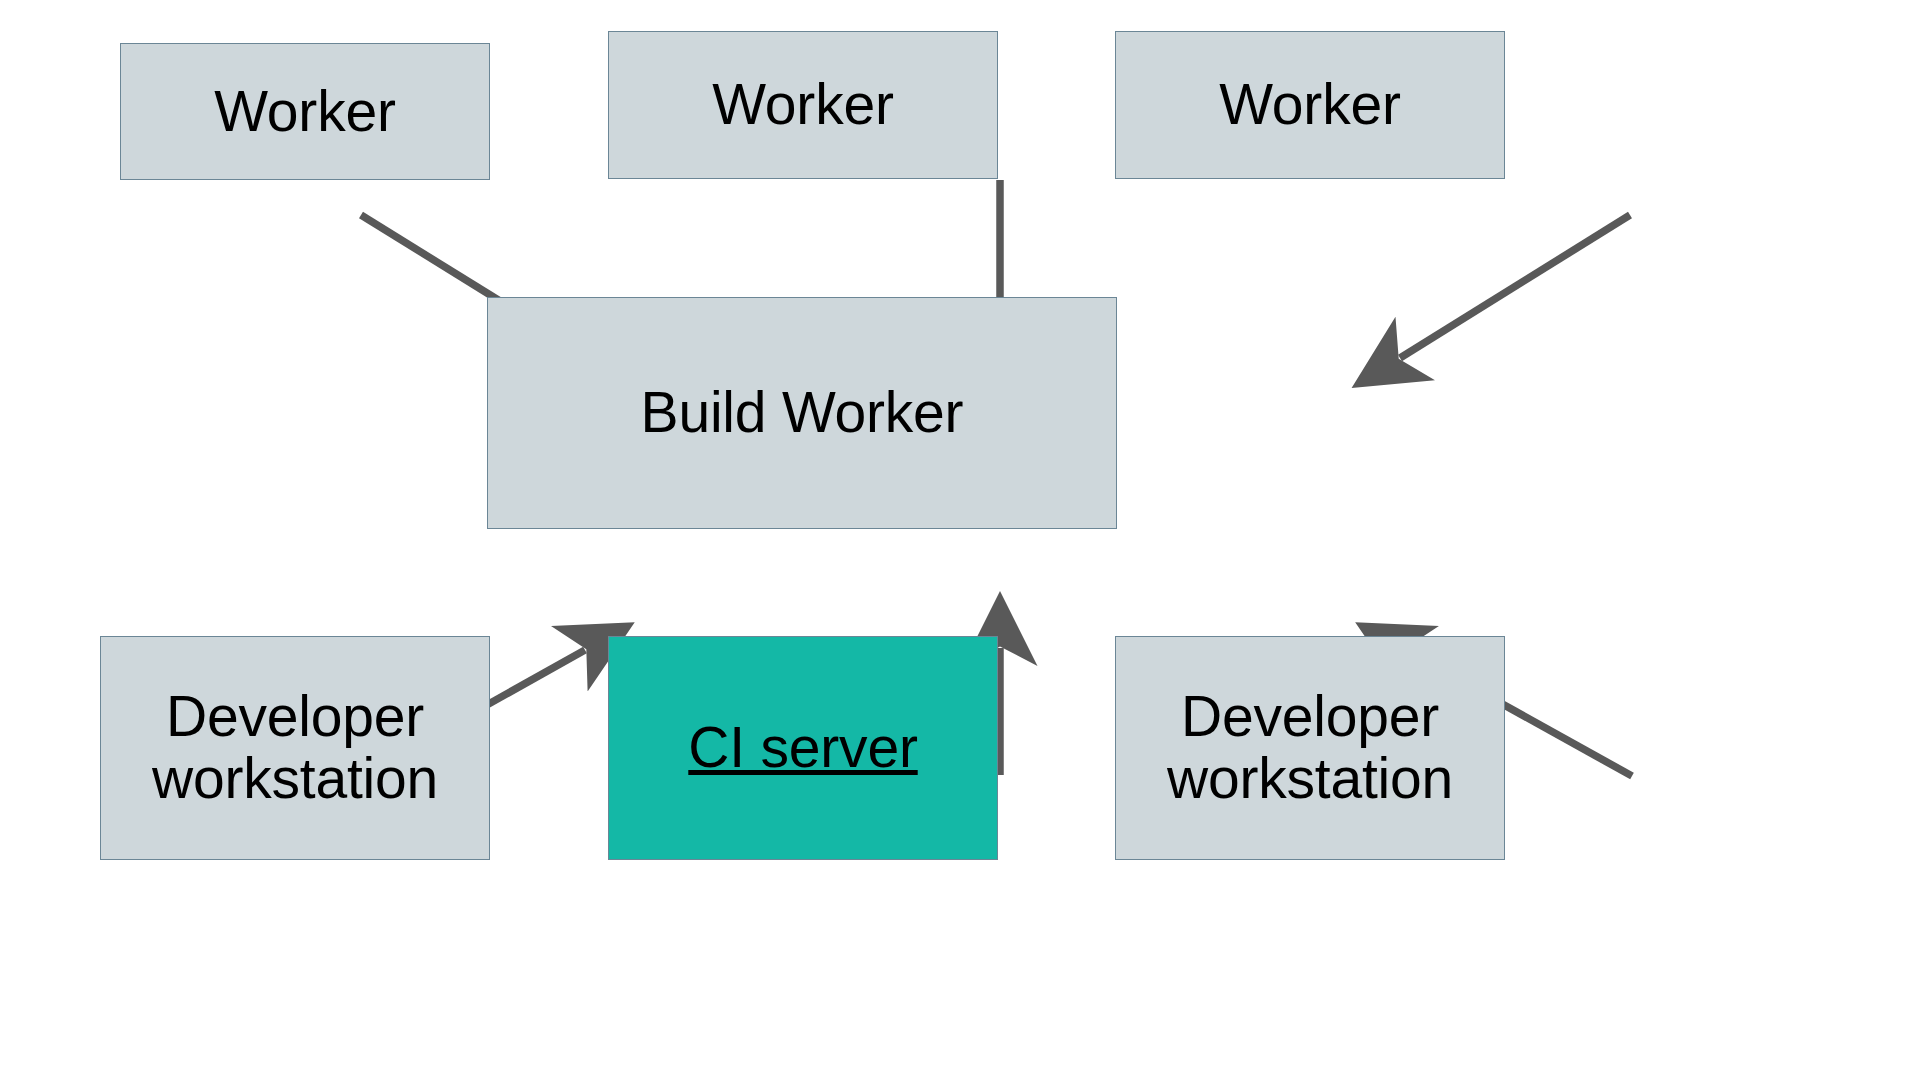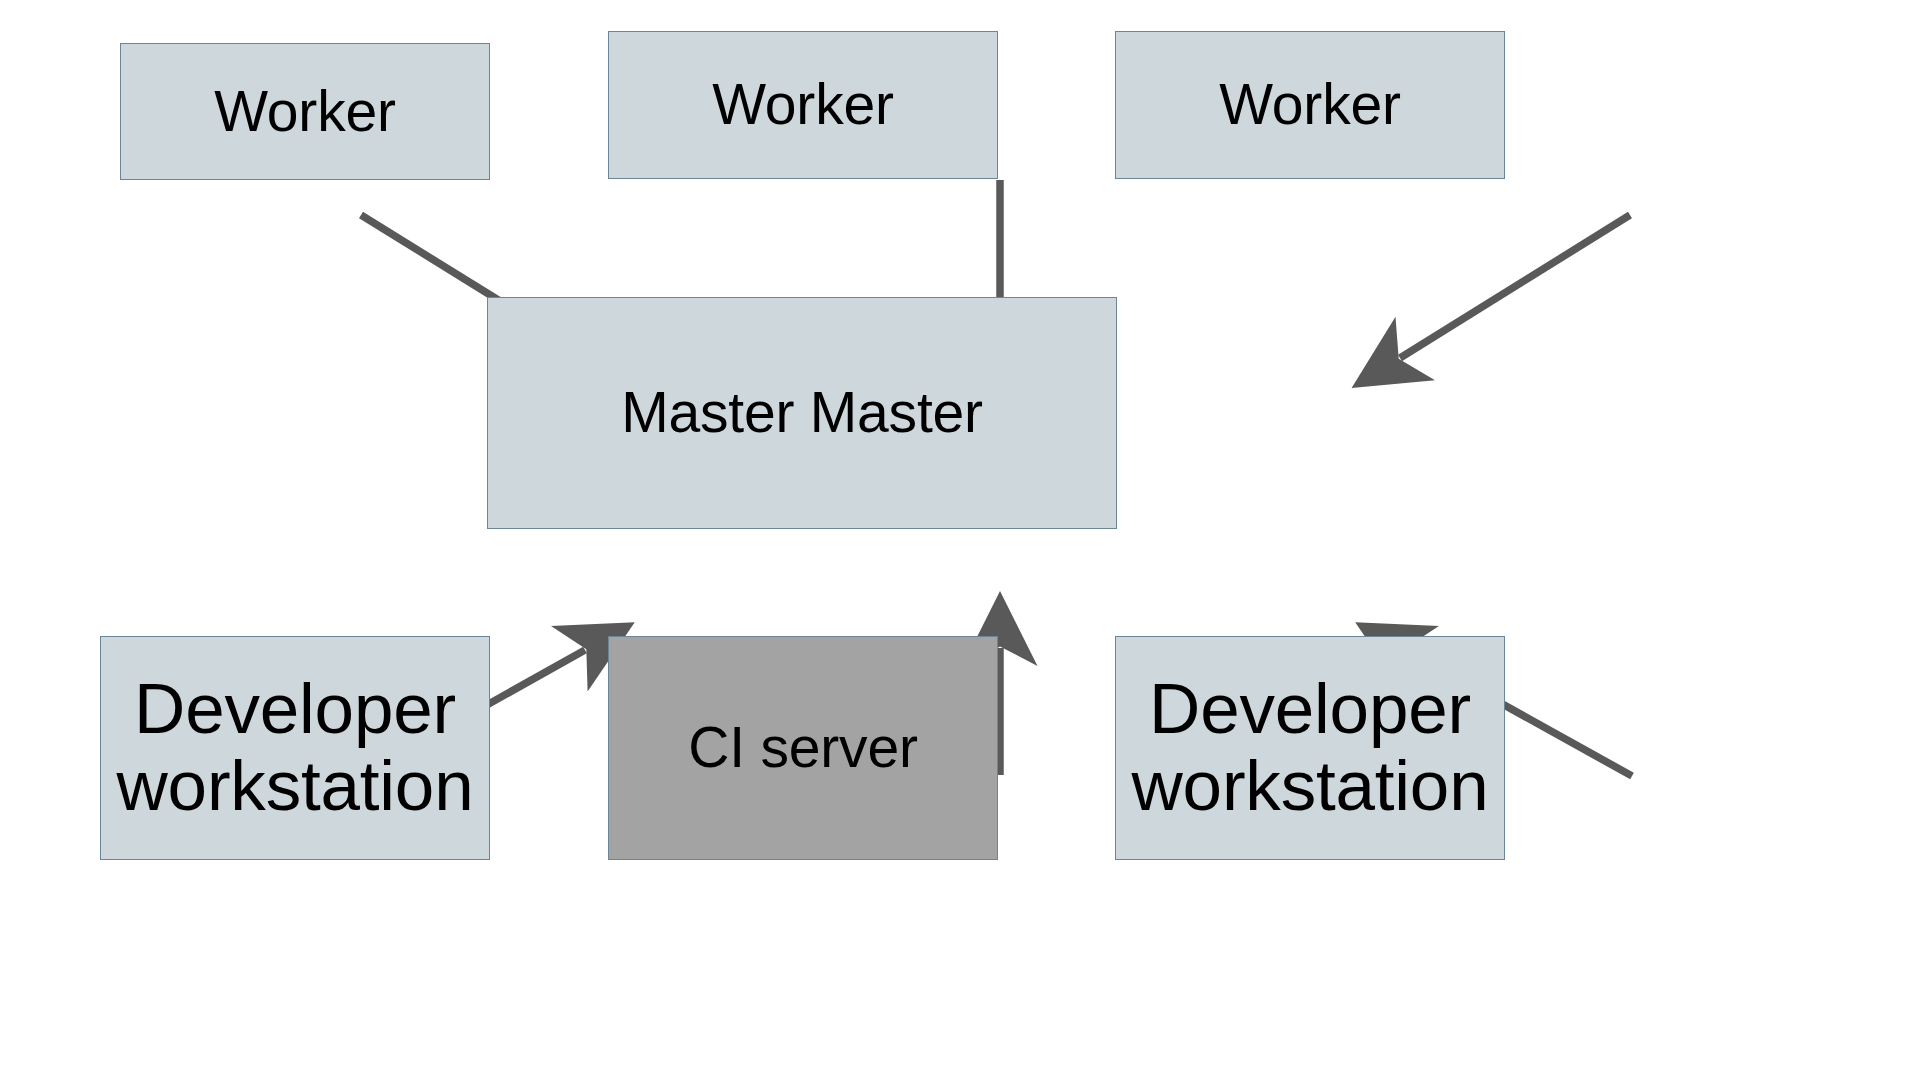--- a/index.html
+++ b/index.html
@@ -42,21 +42,21 @@
   .node .label {
     display: block;
     line-height: 1.08;
     white-space: pre-line;
     letter-spacing: -0.2px;
     text-align: center;
   }
   .node-worker .label   { font-size: 57px; }
   .node-master .label   { font-size: 57px; }
   .node-ci .label       { font-size: 57px; }
-  .node-dev .label      { font-size: 71px; }
+  .node-dev .label      { font-size: 57px; }
 
   
   #node-worker-1 { left: 120px;  top: 43px;  width: 370px; height: 137px; }
   #node-worker-2 { left: 608px;  top: 31px;  width: 390px; height: 148px; }
   #node-worker-3 { left: 1115px; top: 31px;  width: 390px; height: 148px; }
   #node-build-master { left: 487px; top: 297px; width: 630px; height: 232px; }
   #node-dev-1 { left: 100px;  top: 636px; width: 390px; height: 224px; }
   #node-ci    { left: 608px;  top: 636px; width: 390px; height: 224px; }
   #node-dev-2 { left: 1115px; top: 636px; width: 390px; height: 224px; }
 </style>
@@ -103,29 +103,29 @@
 
   <div class="node node-worker" id="node-worker-2" style="background: rgb(206, 215, 219); border-color: rgb(107, 134, 150); color: rgb(0, 0, 0);">
     <span class="label">Worker</span>
   </div>
 
   <div class="node node-worker" id="node-worker-3" style="background: rgb(206, 215, 219); border-color: rgb(107, 134, 150); color: rgb(0, 0, 0);">
     <span class="label">Worker</span>
   </div>
 
   <div class="node node-master" id="node-build-master" style="background: rgb(206, 215, 219); border-color: rgb(107, 134, 150); color: rgb(0, 0, 0);">
-    <span class="label">Master Master</span>
+    <span class="label">Build Worker</span>
   </div>
 
   <div class="node node-dev" id="node-dev-1" style="background: rgb(206, 215, 219); border-color: rgb(107, 134, 150); color: rgb(0, 0, 0);">
     <span class="label">Developer
 workstation</span>
   </div>
 
-  <div class="node node-ci" id="node-ci" style="background: #a3a3a3; border-color: rgb(107, 134, 150); color: rgb(0, 0, 0);">
+  <div class="node node-ci" id="node-ci" style="background: #14b8a6; border-color: rgb(107, 134, 150); color: rgb(0, 0, 0); text-decoration: underline;">
     <span class="label">CI server</span>
   </div>
 
   <div class="node node-dev" id="node-dev-2" style="background: rgb(206, 215, 219); border-color: rgb(107, 134, 150); color: rgb(0, 0, 0);">
     <span class="label">Developer
 workstation</span>
   </div>
 
 </div>
 

